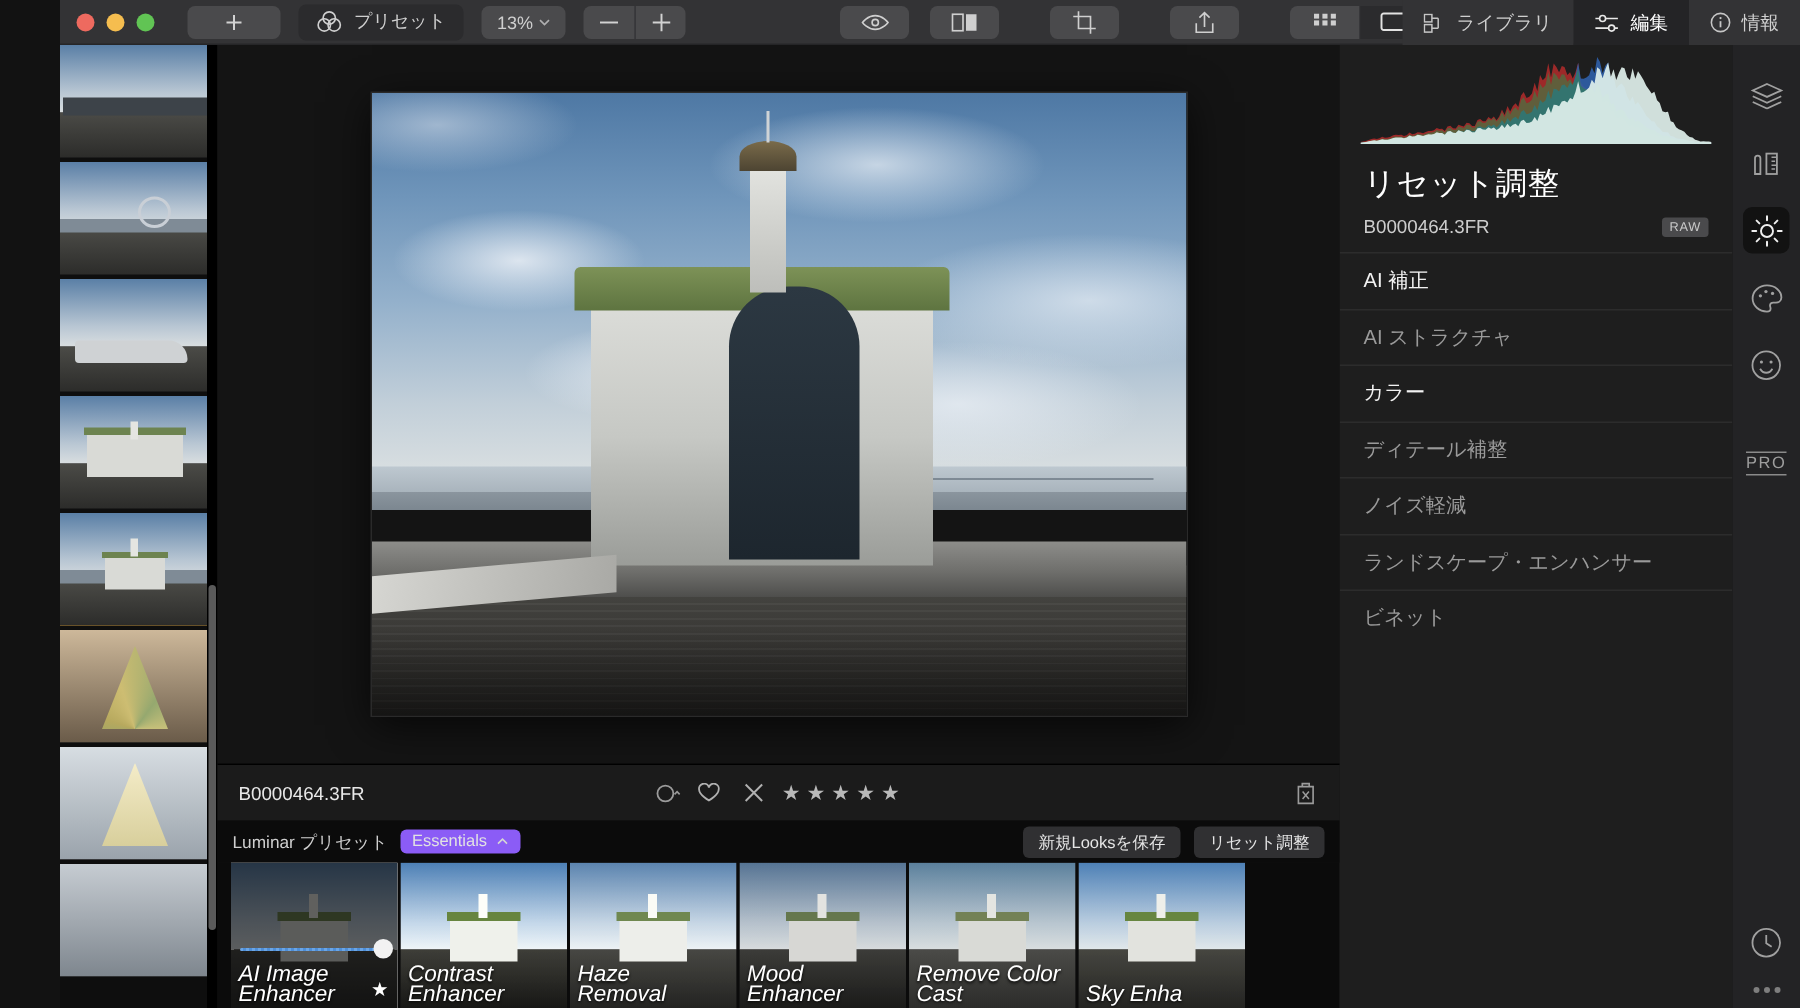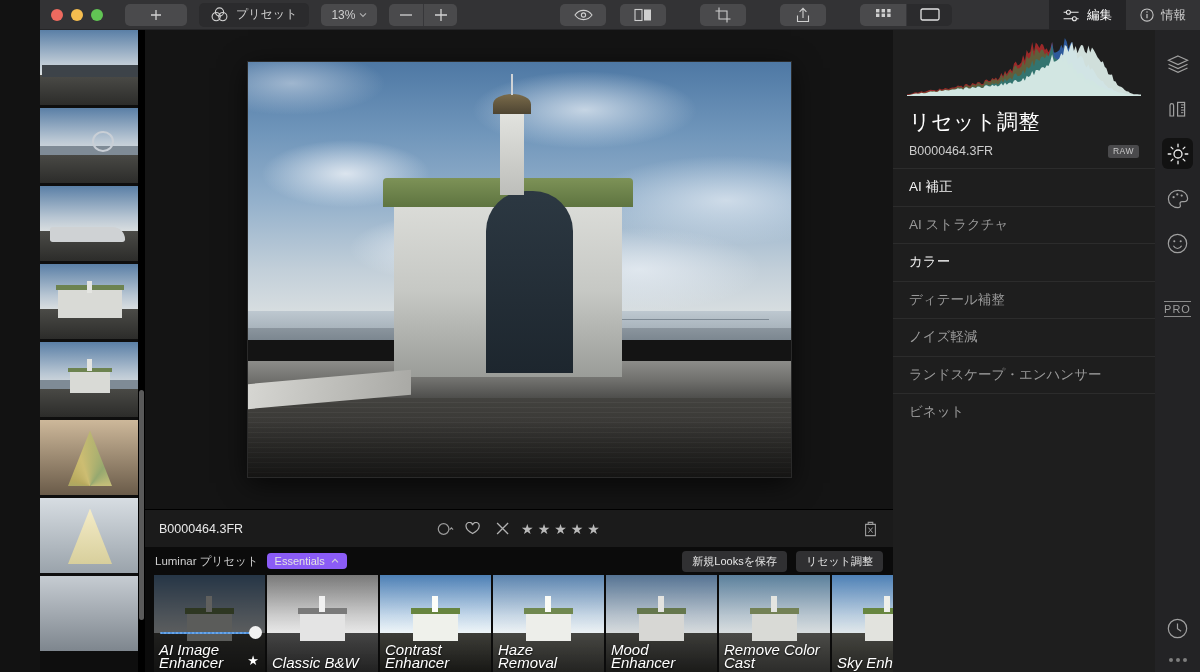--- a/index.html
+++ b/index.html
@@ -298,20 +298,30 @@
           <span class="icon">
             <svg width="20" height="13" viewBox="0 0 20 13">
                 <rect x="1" y="1" width="18" height="11" rx="1.5" fill="none" stroke="#e2e2e2" stroke-width="1.3"></rect>
               </svg>
           </span>
         </div>
       </div>
     </div>
 
     <div class="tb-right">
+      <div class="rtab">
+        <span class="icon">
+          <svg width="15" height="13" viewBox="0 0 15 13">
+              <rect x="0.6" y="0.6" width="5" height="5" fill="none" stroke="#c6c6c6" stroke-width="1"></rect>
+              <rect x="0.6" y="7.4" width="5" height="5" fill="none" stroke="#c6c6c6" stroke-width="1"></rect>
+              <path d="M5.6 3.1h4.2M5.6 9.9h4.2M9.8 3.1v6.8" stroke="#c6c6c6" stroke-width="1" fill="none"></path>
+            </svg>
+        </span>
+        <span>ライブラリ</span>
+      </div>
       <div class="rtab active">
         <span class="icon">
           <svg width="17" height="13" viewBox="0 0 17 13">
               <path d="M0.6 3.3h15M0.6 9.7h15" stroke="#e8e8e8" stroke-width="1.1"></path>
               <circle cx="5.4" cy="3.3" r="2" fill="#242426" stroke="#e8e8e8" stroke-width="1.1"></circle>
               <circle cx="11.4" cy="9.7" r="2" fill="#242426" stroke="#e8e8e8" stroke-width="1.1"></circle>
             </svg>
         </span>
         <span>編集</span>
       </div>
@@ -462,30 +472,20 @@
             <div class="track"></div>
             <div class="knob"></div>
           </div>
           <div class="plabel">
             <span>AI Image</span><br>
             <span>Enhancer</span>
           </div>
           <div class="pstar">★</div>
         </div>
 
-        <div class="preset">
-          <div class="pimg bw">
-            <div class="t-sky"></div>
-            <div class="t-sea"></div>
-            <div class="t-b"></div>
-            <div class="t-r"></div>
-            <div class="t-t"></div>
-          </div>
-          <div class="plabel">Classic B&amp;W</div>
-        </div>
 
         <div class="preset">
           <div class="pimg contrasty">
             <div class="t-sky"></div>
             <div class="t-sea"></div>
             <div class="t-b"></div>
             <div class="t-r"></div>
             <div class="t-t"></div>
           </div>
           <div class="plabel">

